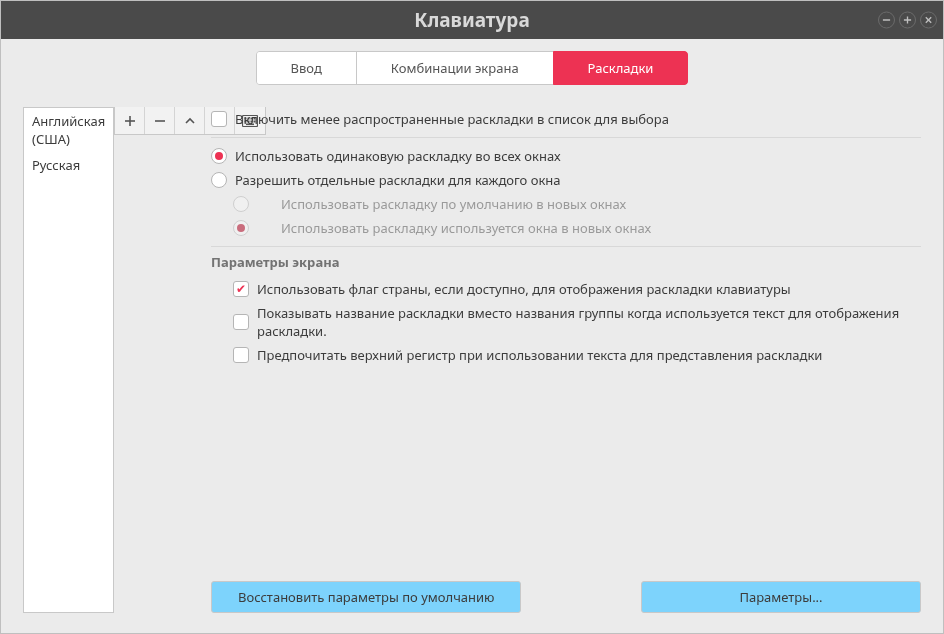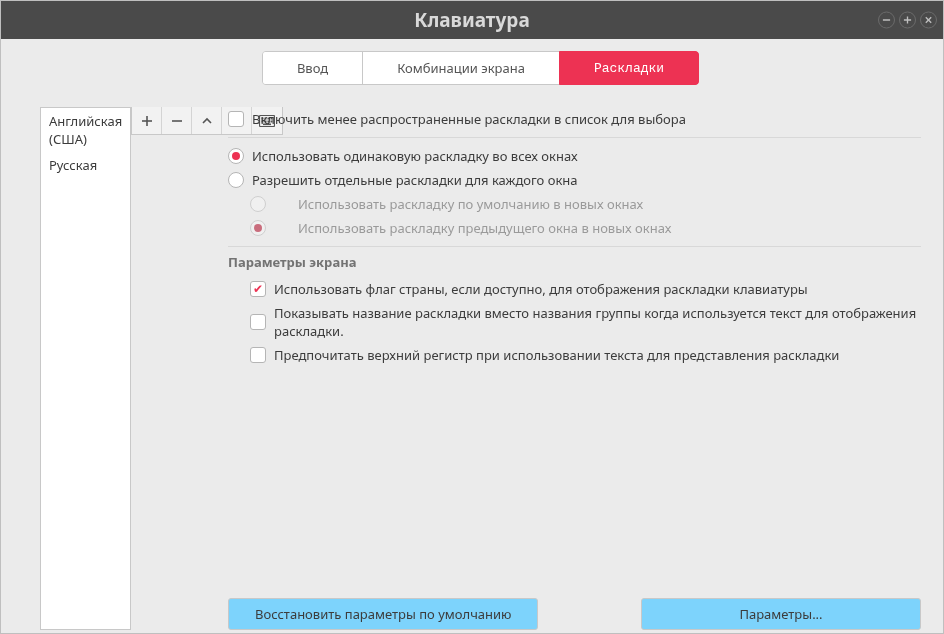--- a/index.html
+++ b/index.html
@@ -49,22 +49,21 @@
   display: flex;
   align-items: center;
   justify-content: center;
   font-size: 11px;
   cursor: pointer;
 }
 .content {
   flex: 1;
   display: flex;
   flex-direction: column;
-  padding: 12px 22px 3px 22px;
-  margin-left: 17px;
+  padding: 12px 22px 20px 22px;
 }
 .tabs {
   display: flex;
   justify-content: center;
   margin-bottom: 22px;
 }
 .tabgroup {
   display: flex;
   border-radius: 4px;
   overflow: hidden;
@@ -80,21 +79,20 @@
   color: #555;
   cursor: pointer;
   margin-left: -1px;
 }
 .tab:first-child { border-radius: 3px 0 0 3px; margin-left: 0; }
 .tab:last-child { border-radius: 0 3px 3px 0; }
 .tab.active {
   background: #ed3253;
   border-color: #ed3253;
   color: #fff;
-  font-family: Liberation Mono, monospace;
 }
 .main {
   flex: 1;
   display: flex;
   gap: 16px;
 }
 .sidebar {
   width: 172px;
   display: flex;
   flex-direction: row;
@@ -303,21 +301,21 @@
           <span>Разрешить отдельные раскладки для каждого окна</span>
         </div>
         <div class="row indent disabled">
           <div class="radio"></div>
           <span>Использовать раскладку по умолчанию в новых окнах</span>
         </div>
         <div class="row indent disabled">
           <div class="radio">
               <div class="dot"></div>
             </div>
-          <span>Использовать раскладку предыдущего окна в новых окнах</span>
+          <span>Использовать раскладку используется окна в новых окнах</span>
         </div>
         <div class="section-sep"></div>
         <div class="section-title">Параметры экрана</div>
         <div class="row indent">
           <div class="checkbox">
               <span class="check">✔</span>
             </div>
           <span>Использовать флаг страны, если доступно, для отображения раскладки клавиатуры</span>
         </div>
         <div class="row indent">

